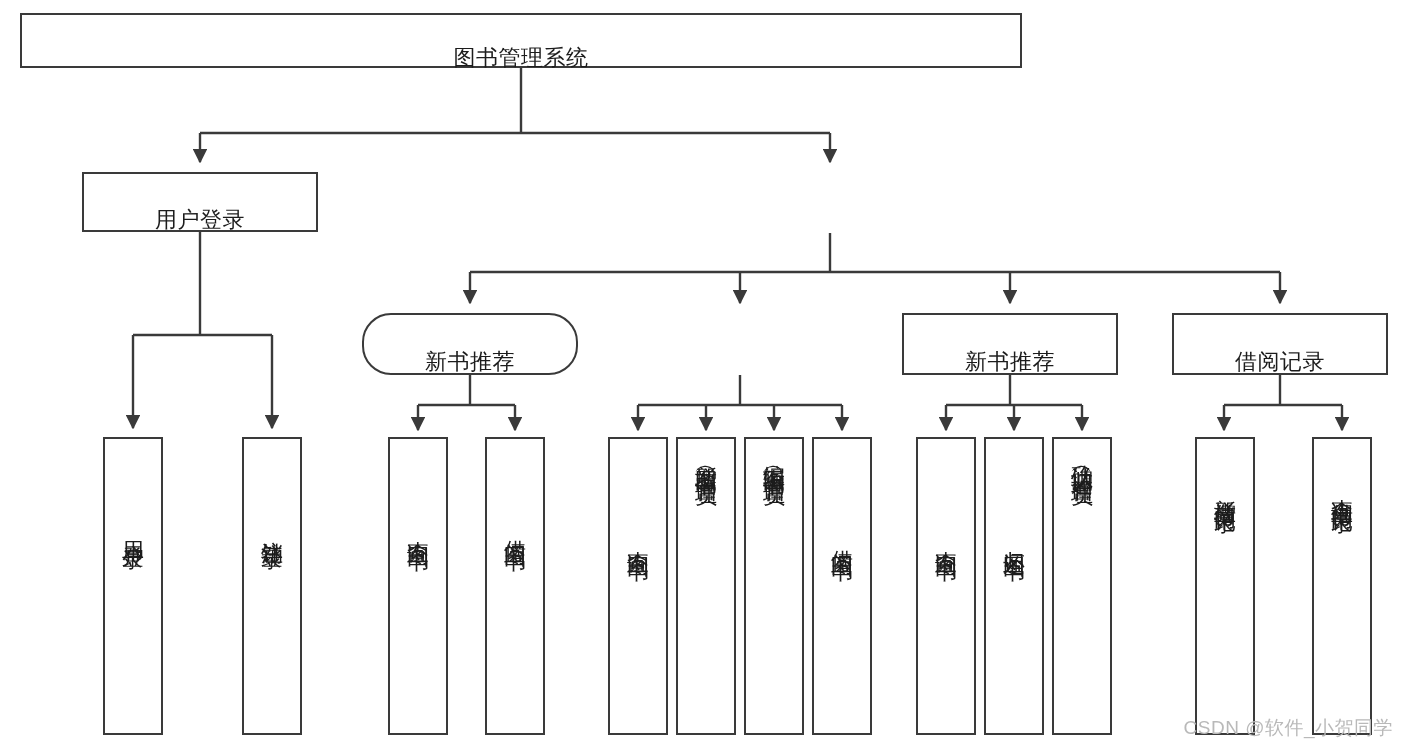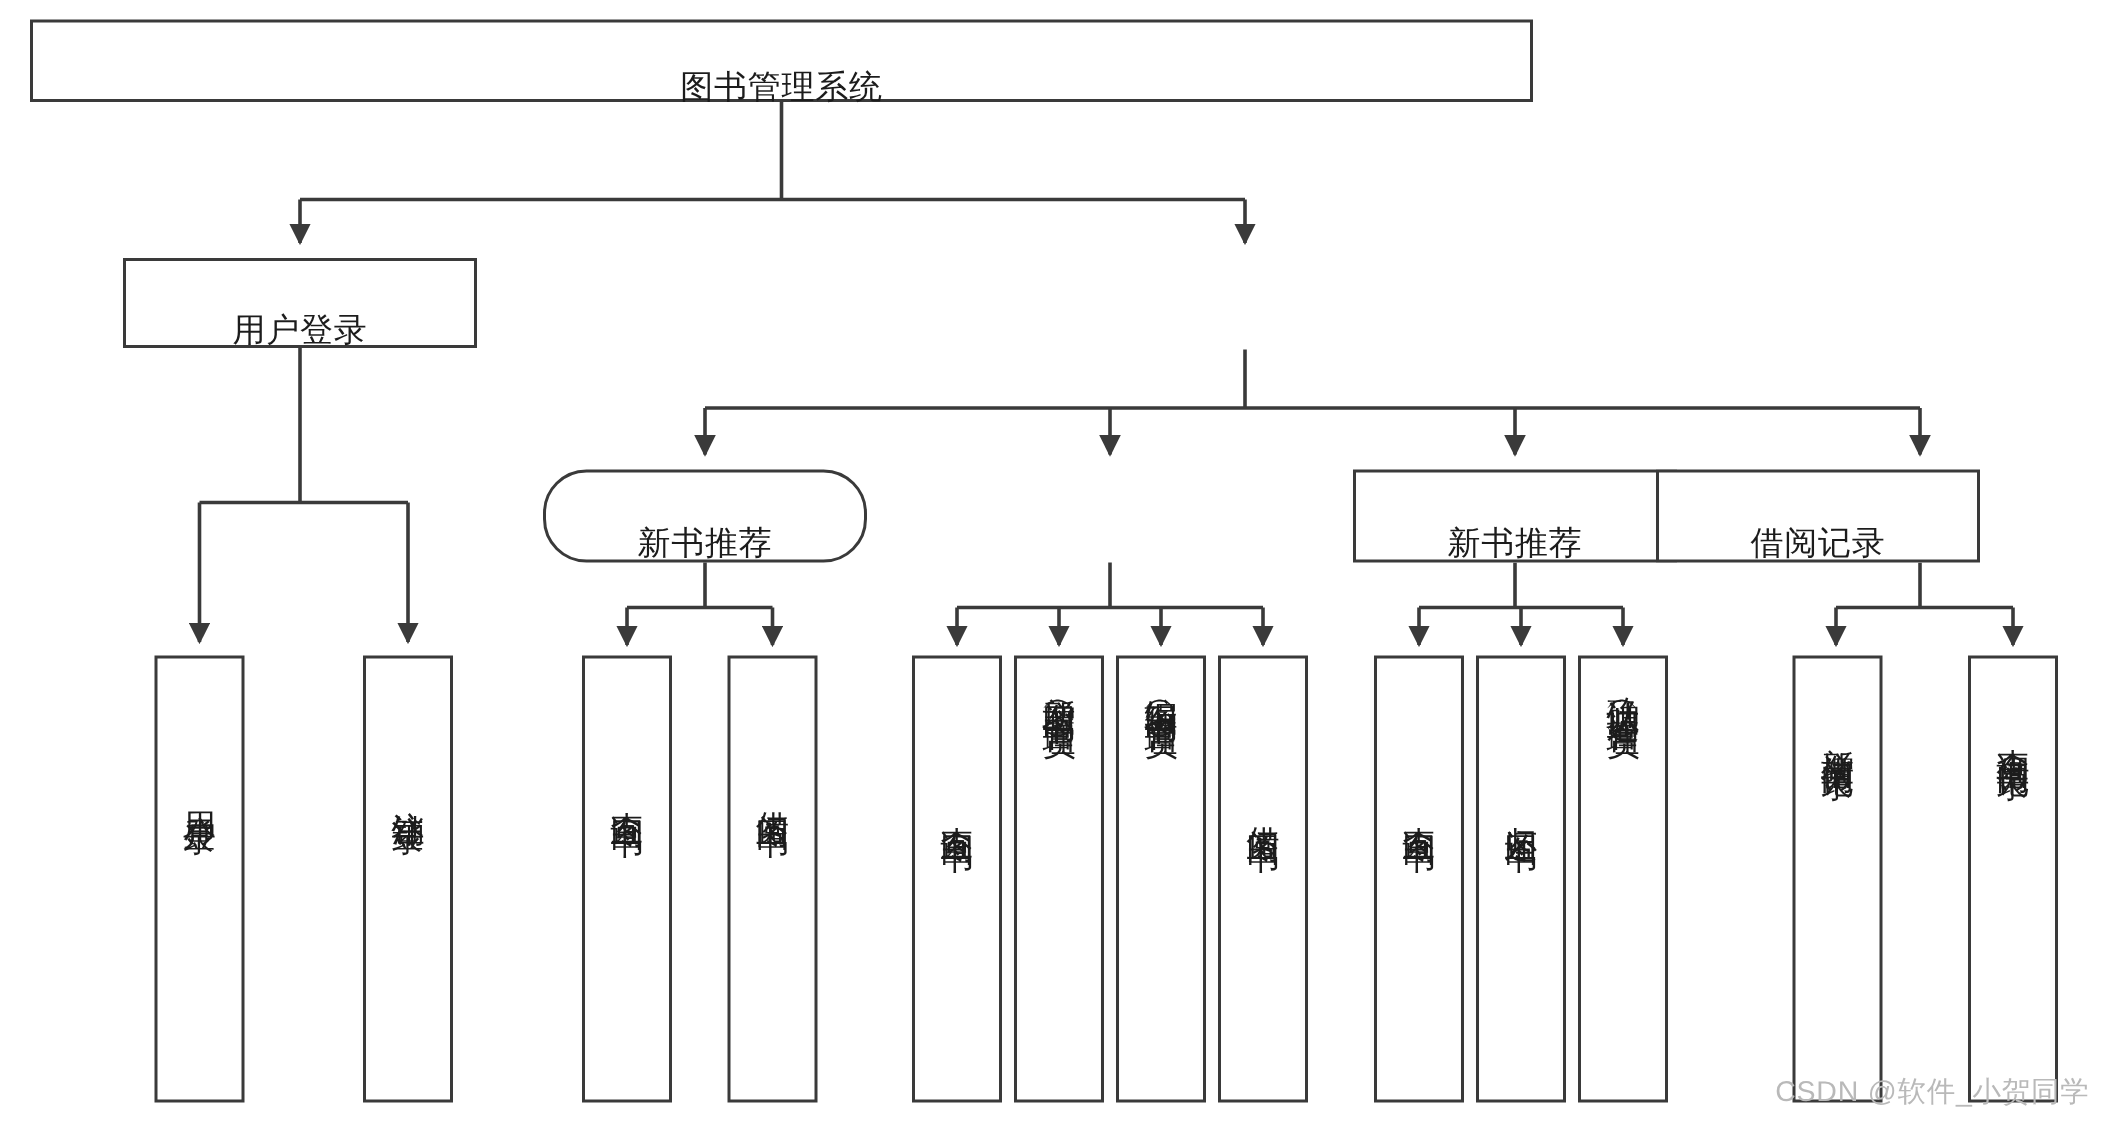--- a/index.html
+++ b/index.html
@@ -152,21 +152,21 @@
 
   <div class="node horiz" style="left:362px; top:313px; width:216px; height:62px;border-radius:29px;">
     <span class="label">新书推荐</span>
   </div>
 
 
   <div class="node horiz" style="left:902px; top:313px; width:216px; height:62px;">
     <span class="label">新书推荐</span>
   </div>
 
-  <div class="node horiz" style="left:1104px; top:313px; width:216px; height:62px;">
+  <div class="node horiz" style="left:1172px; top:313px; width:216px; height:62px;">
     <span class="label">借阅记录</span>
   </div>
 
   <div class="node vert mid" style="left:103px; top:437px; width:60px; height:298px;">
     <span class="label">用户登录</span>
   </div>
 
   <div class="node vert mid" style="left:242px; top:437px; width:60px; height:298px;">
     <span class="label">注销登录</span>
   </div>

